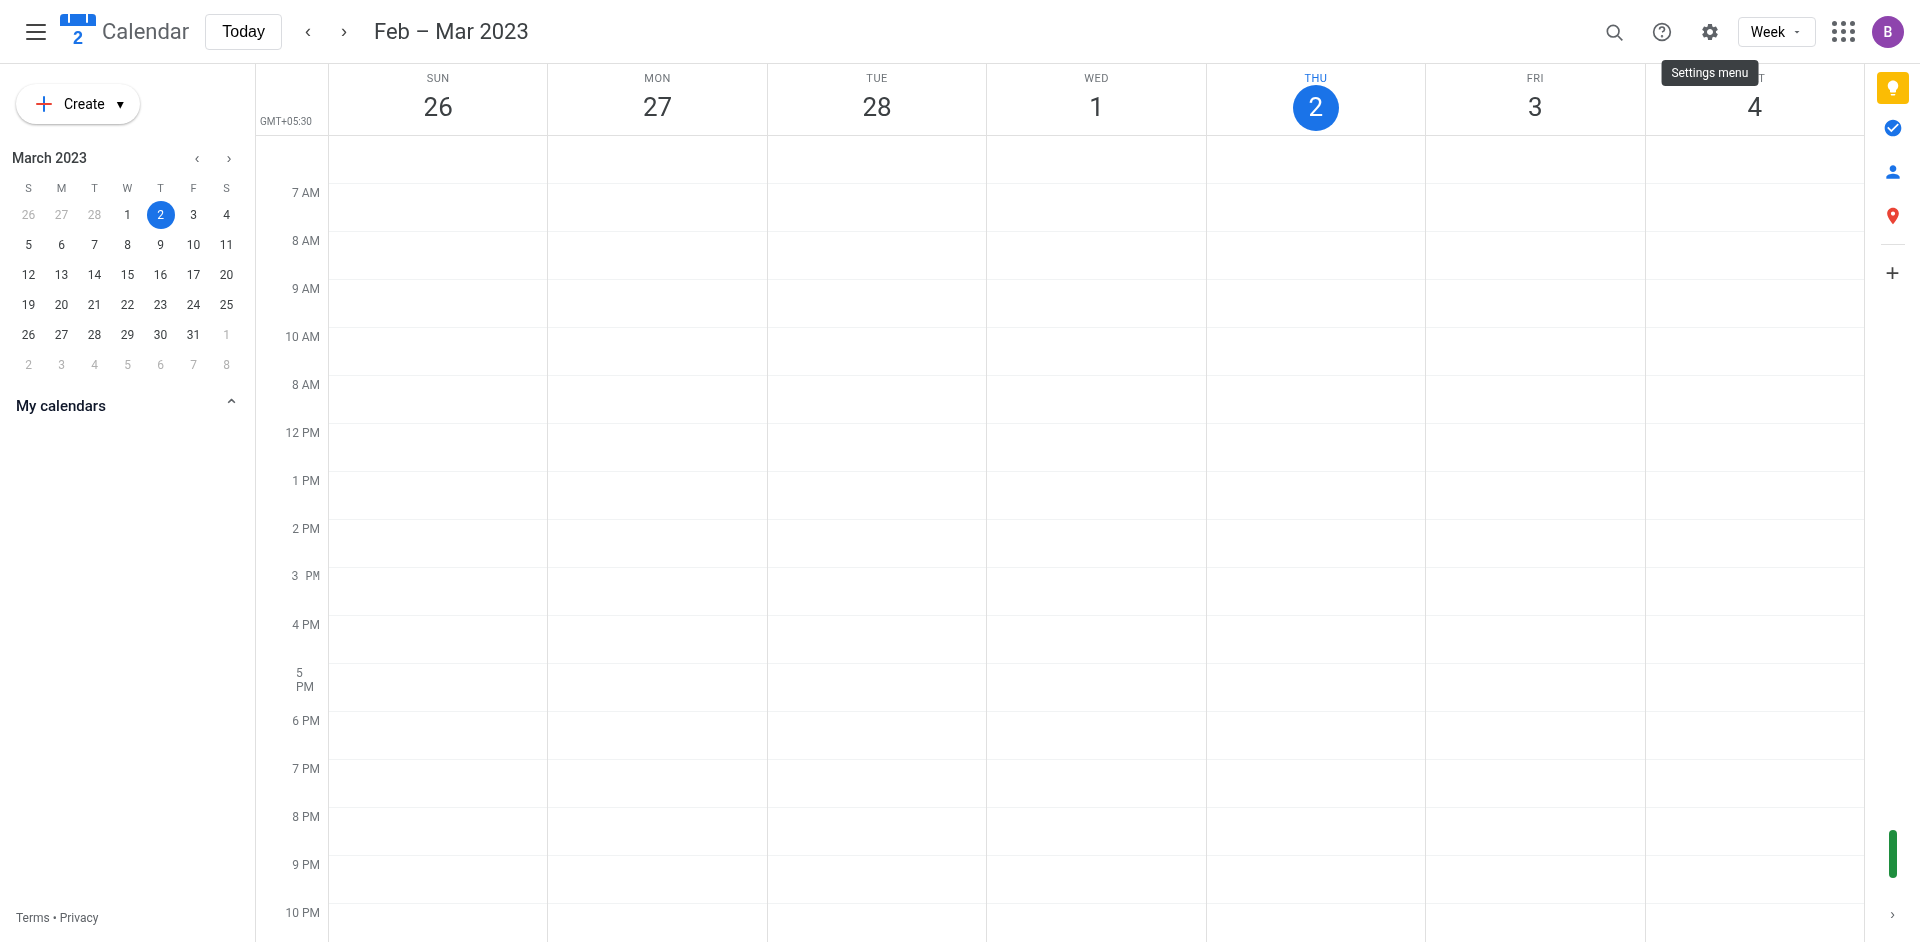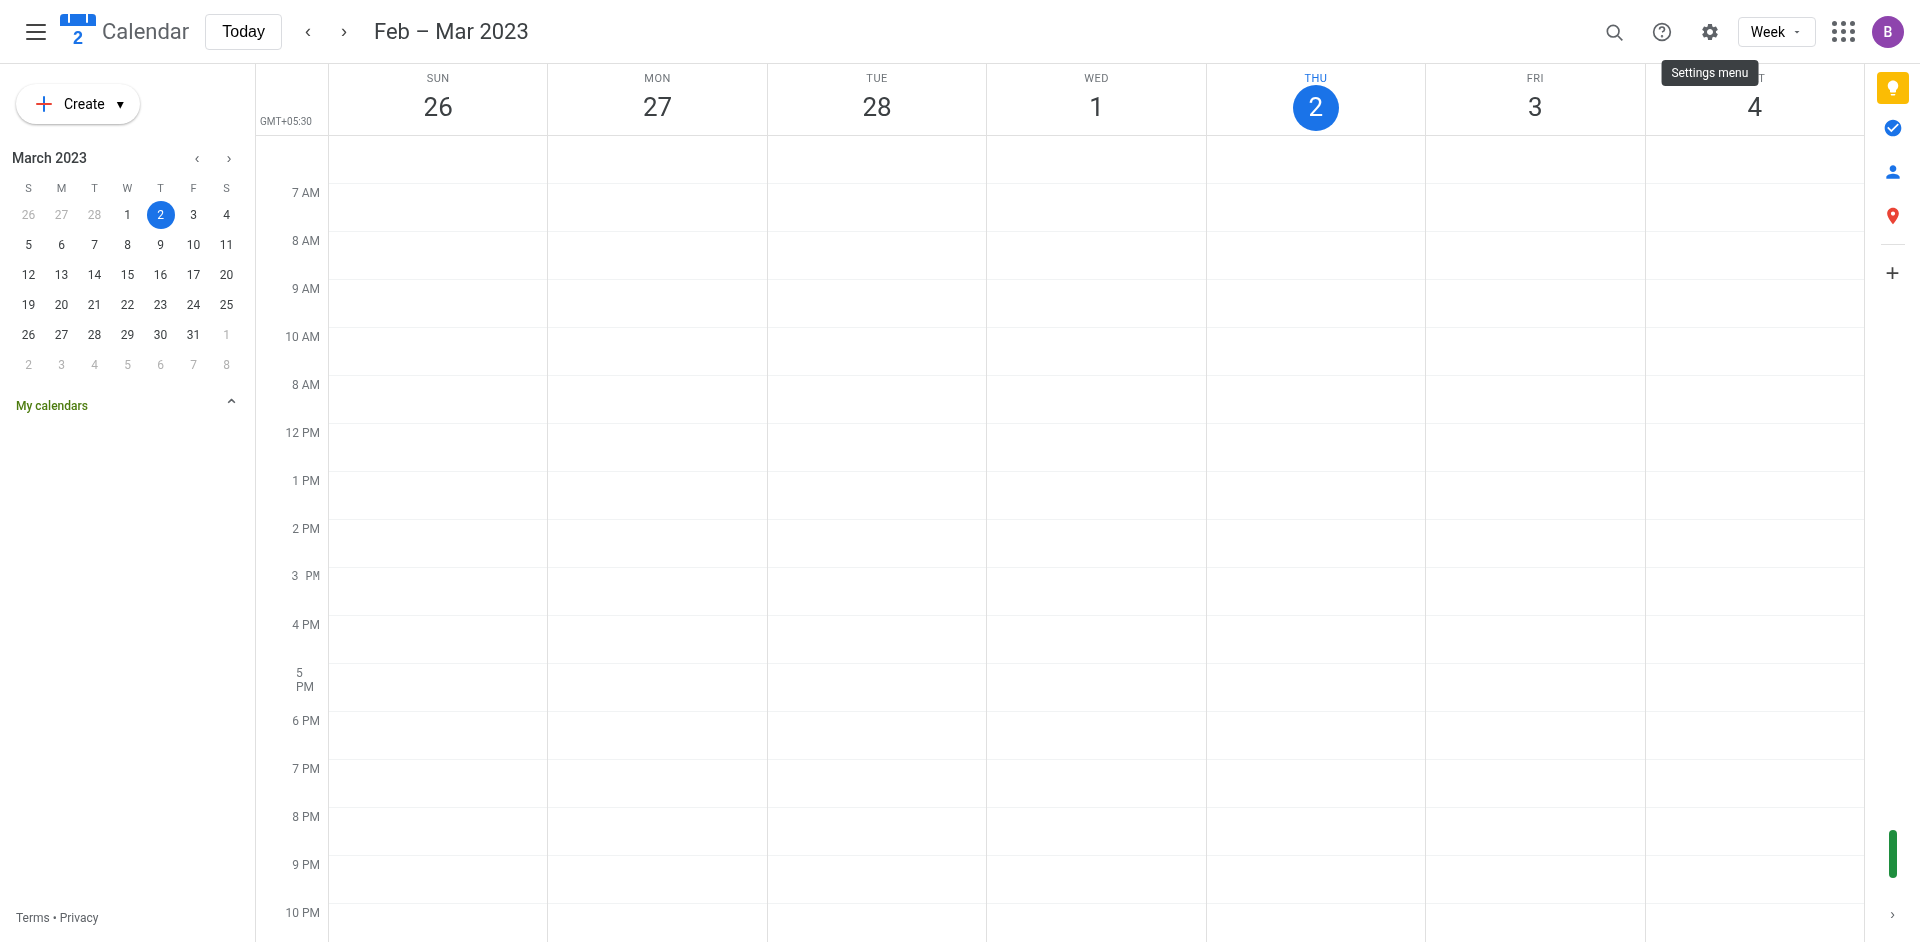--- a/index.html
+++ b/index.html
@@ -168,21 +168,21 @@
     .search-people-icon { color: #5f6368; font-size: 18px; }
     .search-people-text { font-size: 14px; color: #5f6368; }
 
     
     .calendars-section { padding: 8px 0; }
     .calendars-header {
       display: flex; align-items: center; justify-content: space-between;
       padding: 8px 16px;
       cursor: pointer;
     }
-    .calendars-title { font-size: 12px; color: #4d7c0f; font-weight: 500; }
+    .calendars-title { font-size: 15px; color: #0f172a; font-weight: 500; }
     .collapse-btn { font-size: 18px; color: #5f6368; }
 
     
     .right-sidebar {
       width: 56px;
       border-left: 1px solid #e0e0e0;
       display: flex;
       flex-direction: column;
       align-items: center;
       padding: 8px 0;

